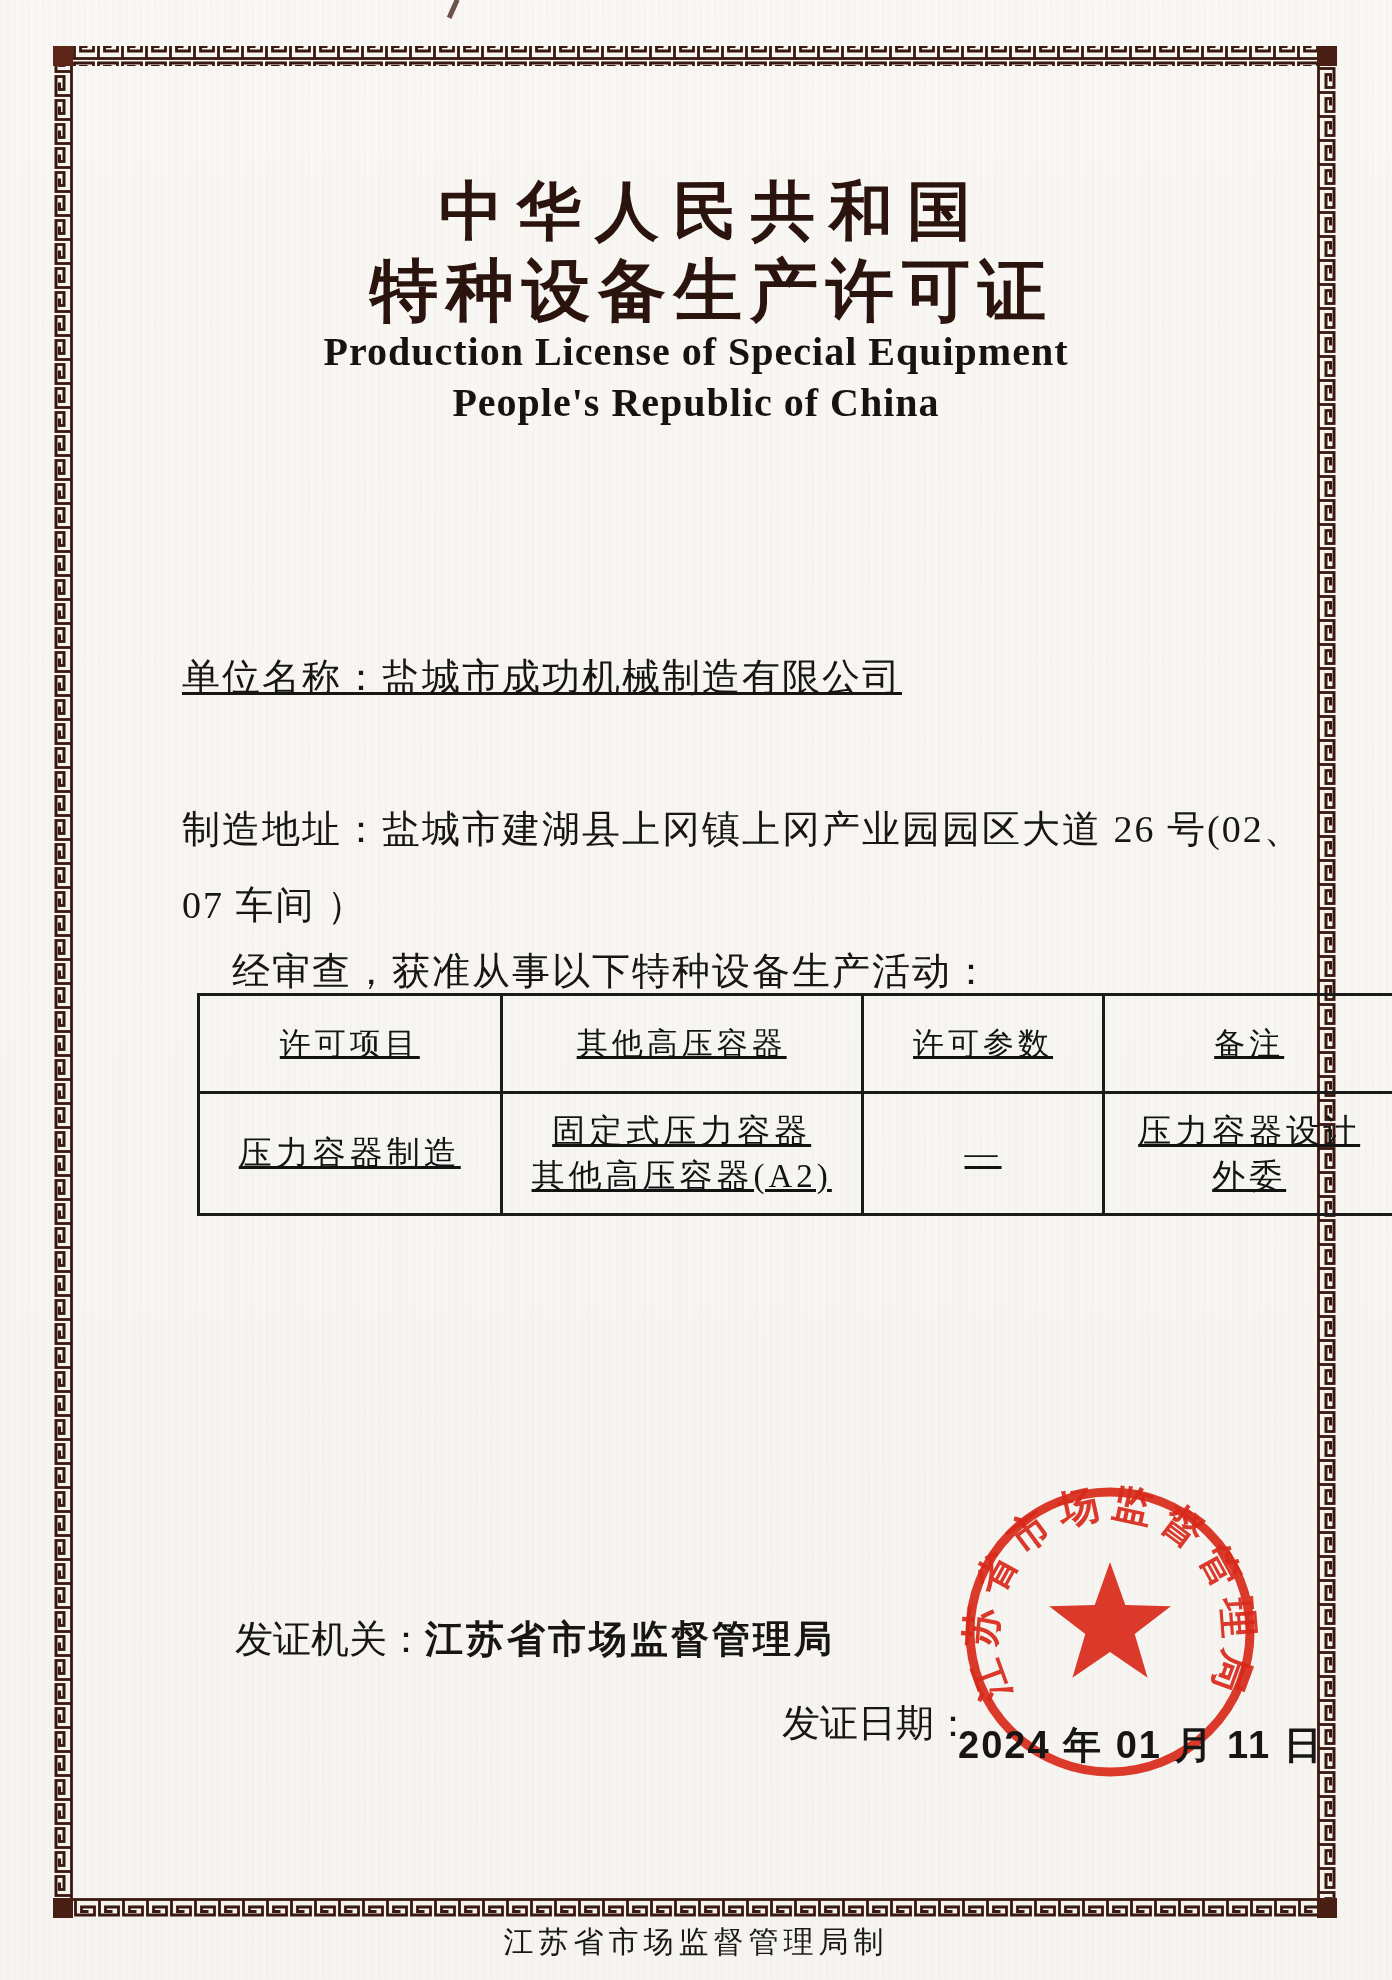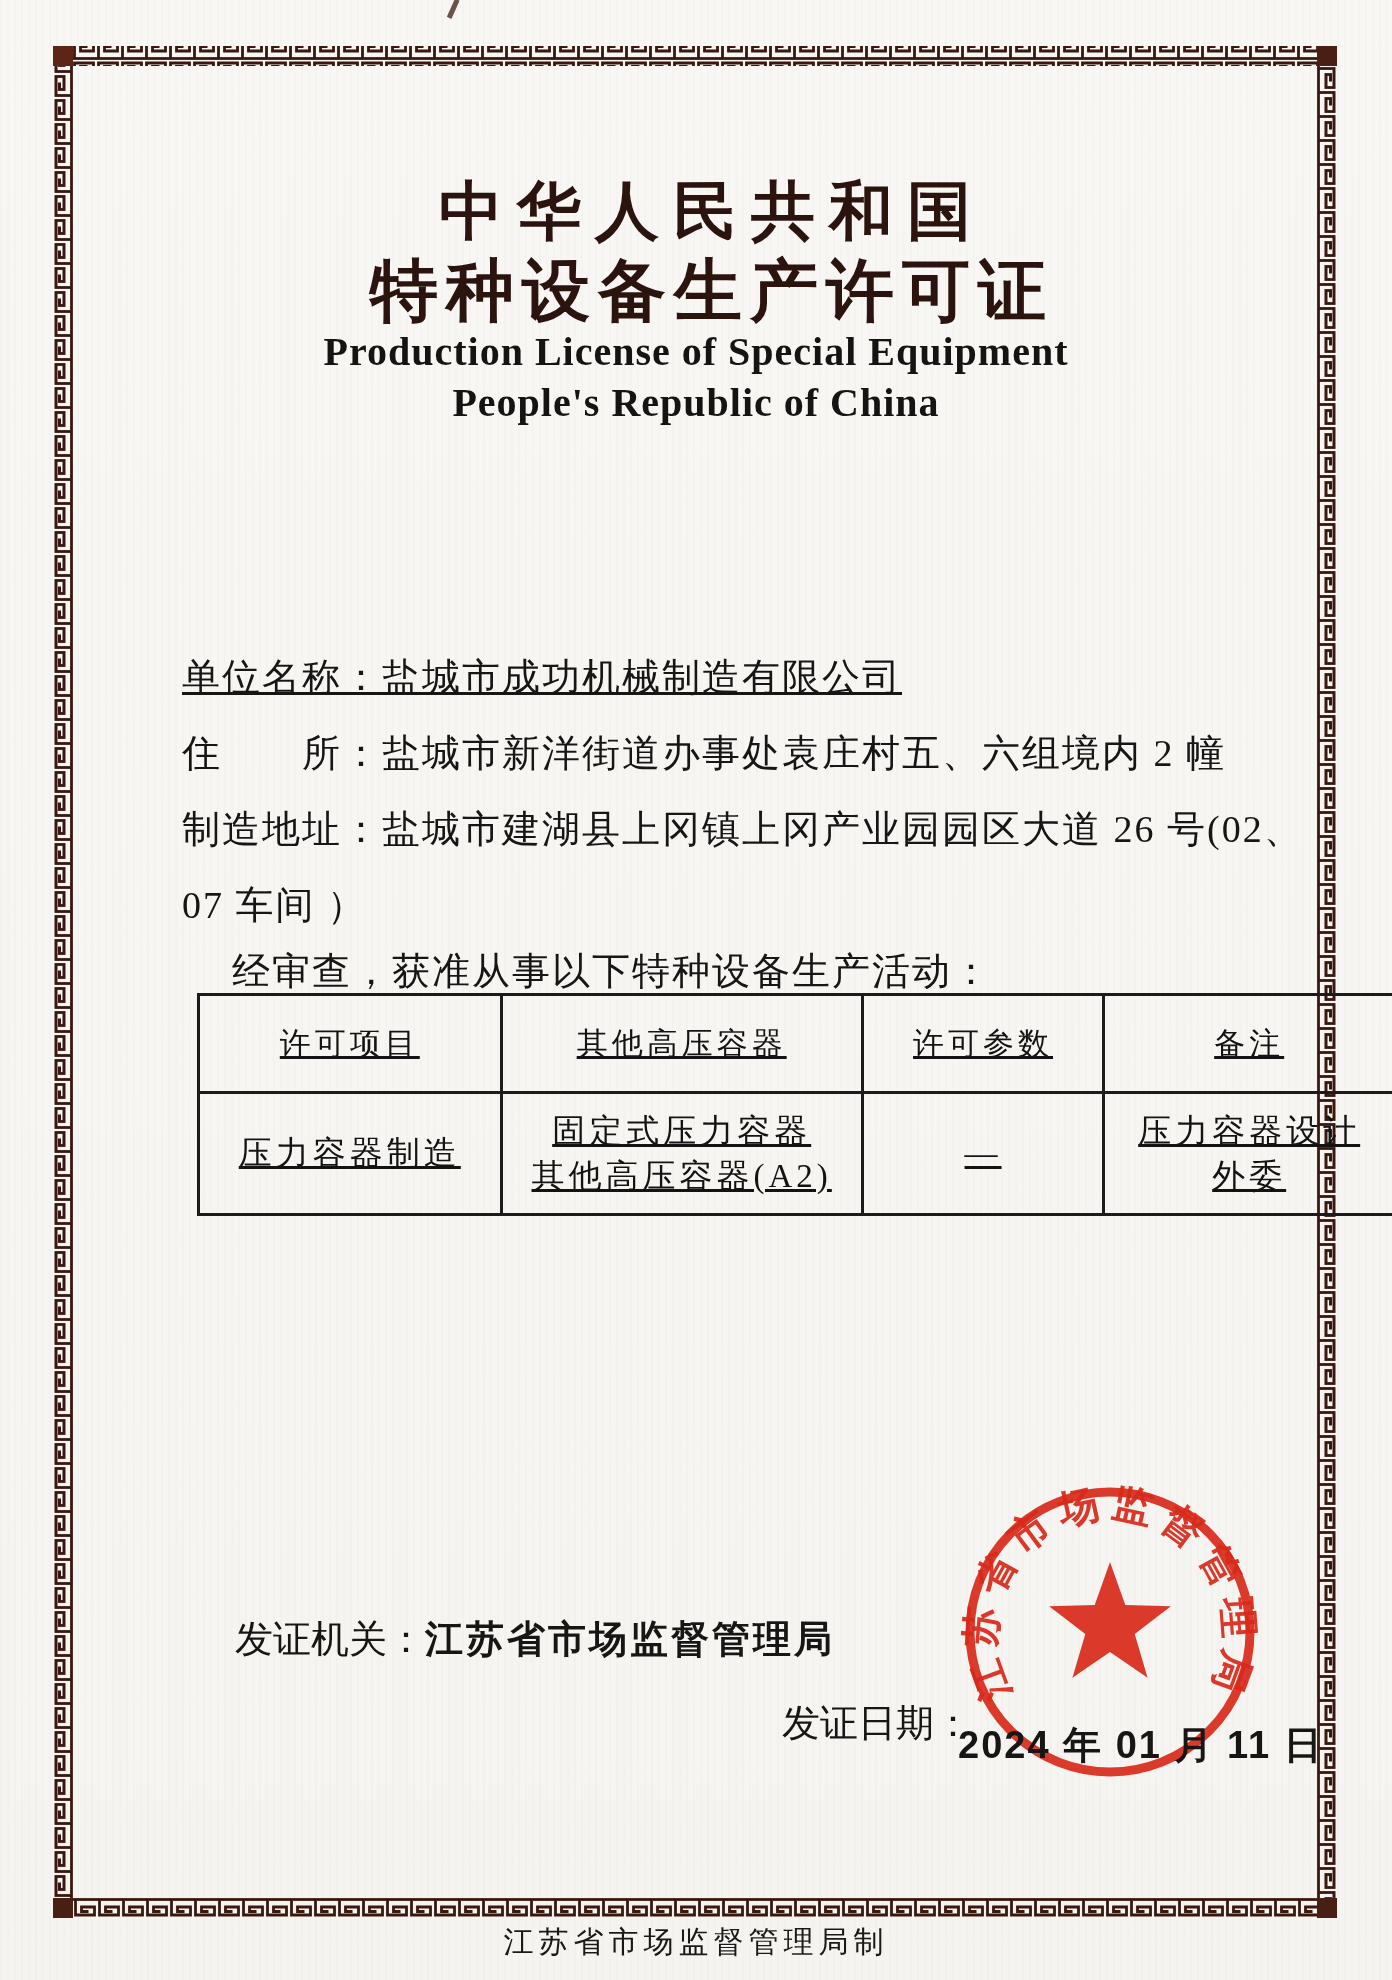--- a/index.html
+++ b/index.html
@@ -123,21 +123,20 @@
   <div class="abs scratch"></div>
 
   <h1 class="abs title-cn l1">中华人民共和国</h1>
   <h1 class="abs title-cn l2">特种设备生产许可证</h1>
   <h2 class="abs title-en l2">People's Republic of China</h2>
   <h2 class="abs title-en l1">Production License of Special Equipment</h2>
 
 
   <div class="abs info-line line-company"><span class="lbl">单位名称：</span><span>盐城市成功机械制造有限公司</span></div>
 
-  <div class="abs info-line line-residence"><span class="lbl">住　　所：</span><span>盐城市新洋街道办事处袁庄村五、六组境内 2 幢</span></div>
 
   <div class="abs info-line line-mfg"><span class="lbl">制造地址：</span><span>盐城市建湖县上冈镇上冈产业园园区大道 26 号(02、</span></div>
 
   <div class="abs info-line line-mfg2">07 车间 ）</div>
 
   <div class="abs line-approval">经审查，获准从事以下特种设备生产活动：</div>
 
   <table class="abs license-table">
     <colgroup>
       <col class="col1">

